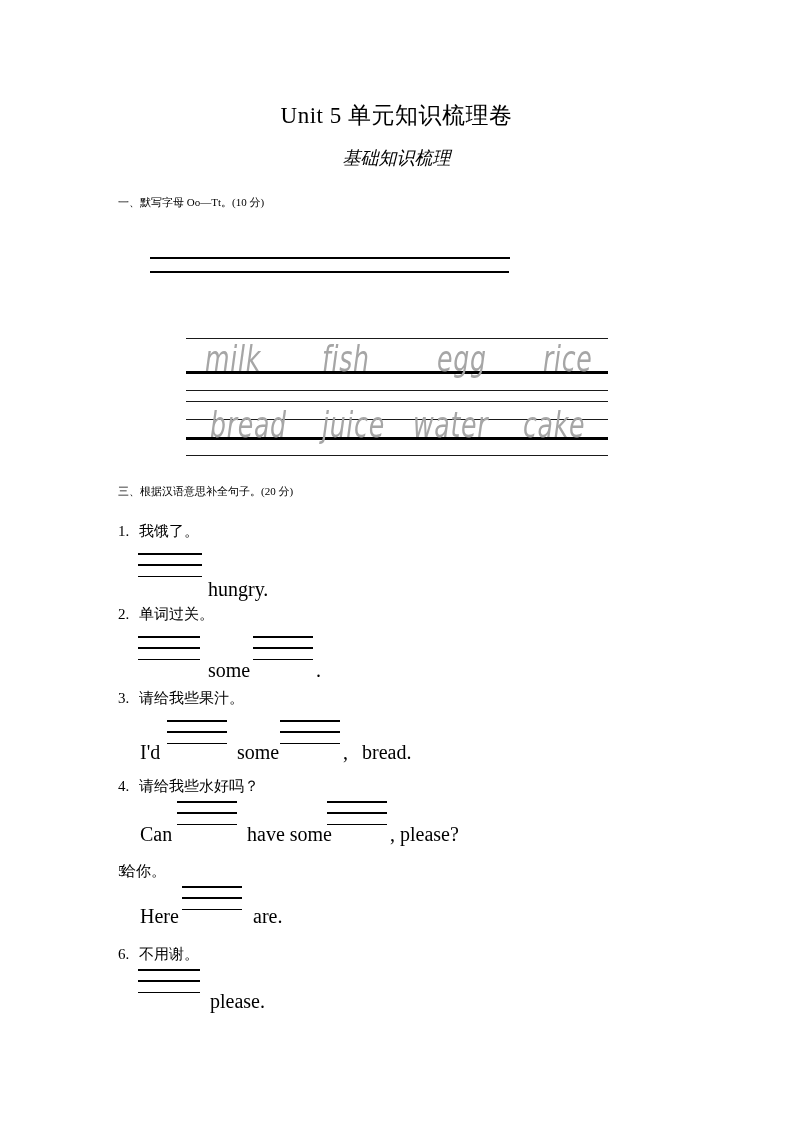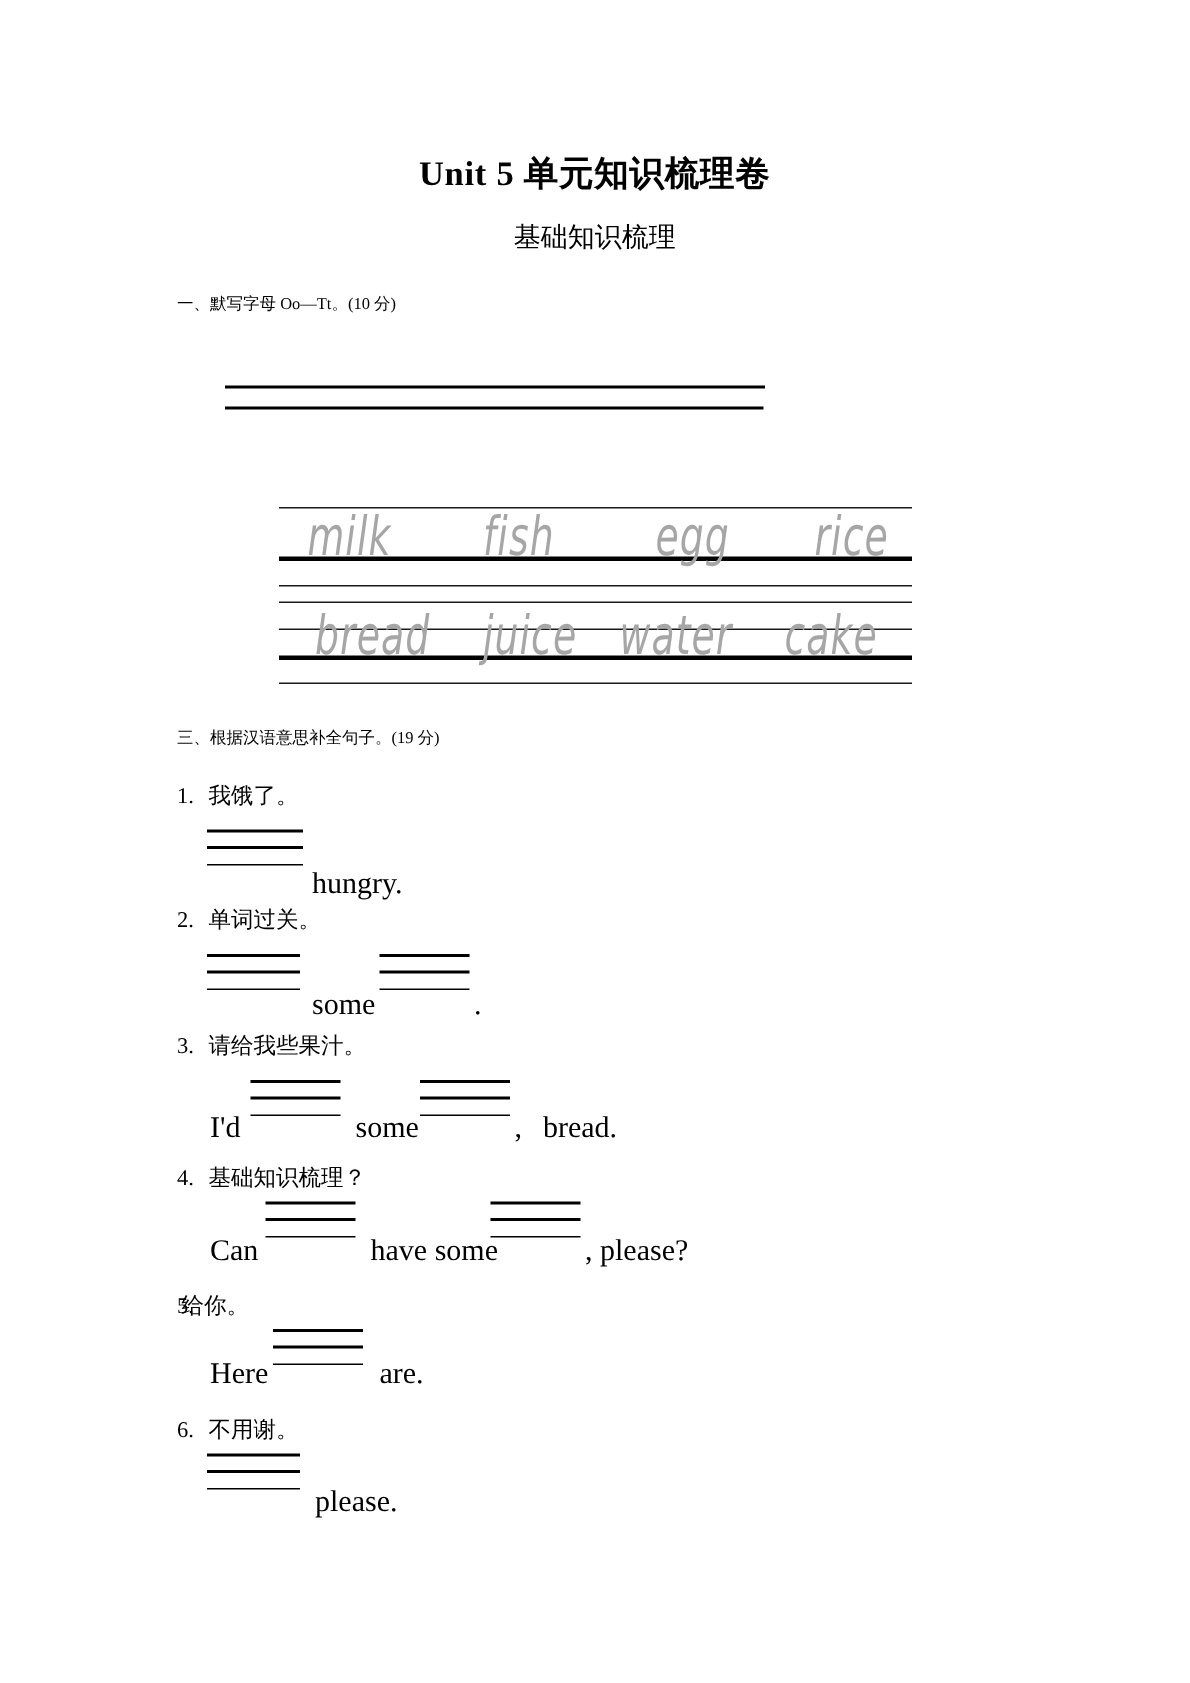--- a/index.html
+++ b/index.html
@@ -1,20 +1,20 @@
 <!DOCTYPE html>
 <html><head>
 <meta charset="utf-8">
 <style>
   html,body{margin:0;padding:0;background:#fff;}
   .page{position:relative;width:793px;height:1122px;background:#ffffff;overflow:hidden;
         font-family:"Liberation Serif","DejaVu Serif",serif;color:#000;}
   .title{position:absolute;left:0;right:0;top:100px;text-align:center;
-         font-size:23px;font-weight:bold;letter-spacing:.5px;}
-  .subtitle{position:absolute;left:0;right:0;top:146px;text-align:center;font-size:18px;}
+         font-size:23px;font-weight:normal;letter-spacing:.5px;}
+  .subtitle{position:absolute;left:0;right:0;top:146px;text-align:center;font-size:18px;font-style:italic;}
   .heading{position:absolute;left:118px;font-size:11px;white-space:pre;}
   .rule{position:absolute;height:1.5px;background:#000;}
   .gline{position:absolute;left:186px;width:422px;height:1.2px;background:#1a1a1a;}
   .gline.thick{height:2.6px;background:#000;}
   .trace{position:absolute;font-family:"DejaVu Sans",sans-serif;font-style:italic;
          font-size:36px;line-height:1;color:#a6a6a6;transform:scaleX(.7);
          transform-origin:0 0;letter-spacing:1px;white-space:pre;}
   .en{position:absolute;font-size:20px;line-height:1.15;white-space:pre;}
   .num{font-size:15px;}
   .prompt{position:absolute;font-size:15px;line-height:1.15;white-space:pre;}
@@ -49,21 +49,21 @@
     <div class="gline" style="top:401px"></div>
     <div class="gline" style="top:419px"></div>
     <div class="gline thick" style="top:437px"></div>
     <div class="gline" style="top:455px"></div>
     <span class="trace" style="left:210px;top:407px">bread</span>
     <span class="trace" style="left:322px;top:407px">juice</span>
     <span class="trace" style="left:413px;top:407px">water</span>
     <span class="trace" style="left:523px;top:407px">cake</span>
   </div>
 
-  <div class="heading" style="top:484px">三、根据汉语意思补全句子。(19 分)</div>
+  <div class="heading" style="top:484px">三、根据汉语意思补全句子。(20 分)</div>
 
   <span class="en num" style="left:118px;top:523px">1.</span>
   <span class="prompt" style="left:139px;top:523px">我饿了。</span>
   <span class="blanks" style="left:138px;top:553px;width:64px">
       <i></i>
       <i></i>
       <i></i>
     </span>
   <span class="en" style="left:208px;top:578px">hungry.</span>
 
@@ -93,21 +93,21 @@
   <span class="en" style="left:237px;top:741px">some</span>
   <span class="blanks" style="left:280px;top:720px;width:60px">
       <i></i>
       <i></i>
       <i></i>
     </span>
   <span class="en" style="left:343px;top:741px">,</span>
   <span class="en" style="left:362px;top:741px">bread.</span>
 
   <span class="en num" style="left:118px;top:778px">4.</span>
-  <span class="prompt" style="left:139px;top:778px">基础知识梳理？</span>
+  <span class="prompt" style="left:139px;top:778px">请给我些水好吗？</span>
   <span class="en" style="left:140px;top:823px">Can</span>
   <span class="blanks" style="left:177px;top:801px;width:60px">
       <i></i>
       <i></i>
       <i></i>
     </span>
   <span class="en" style="left:247px;top:823px">have some</span>
   <span class="blanks" style="left:327px;top:801px;width:60px">
       <i></i>
       <i></i>

